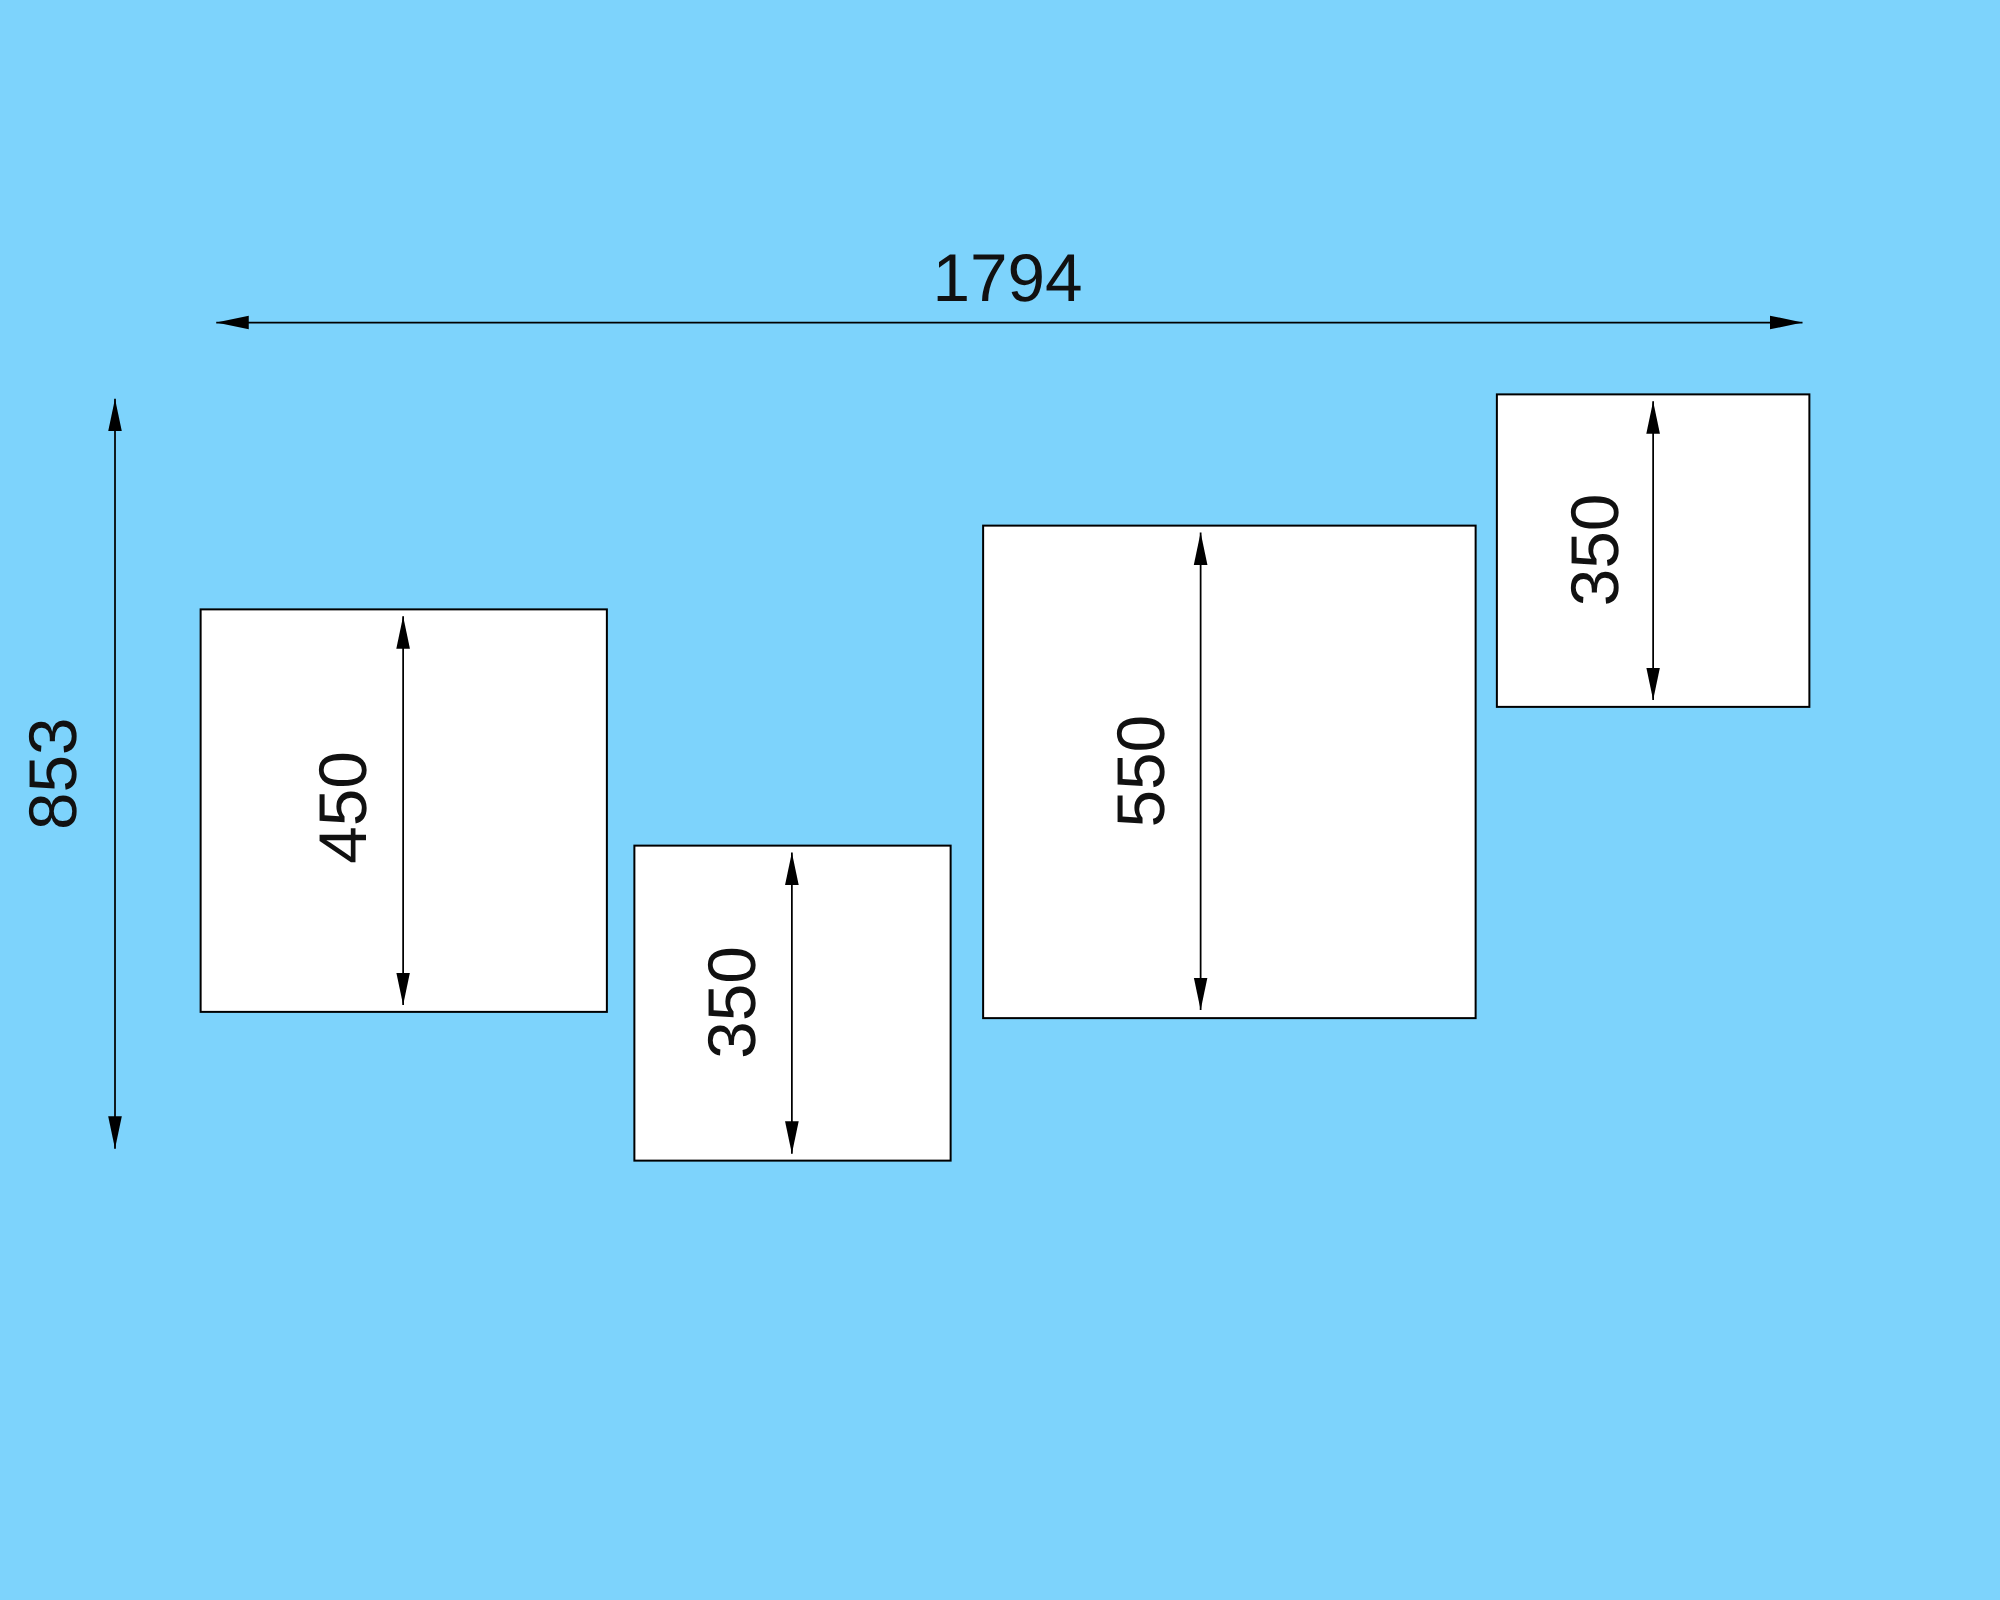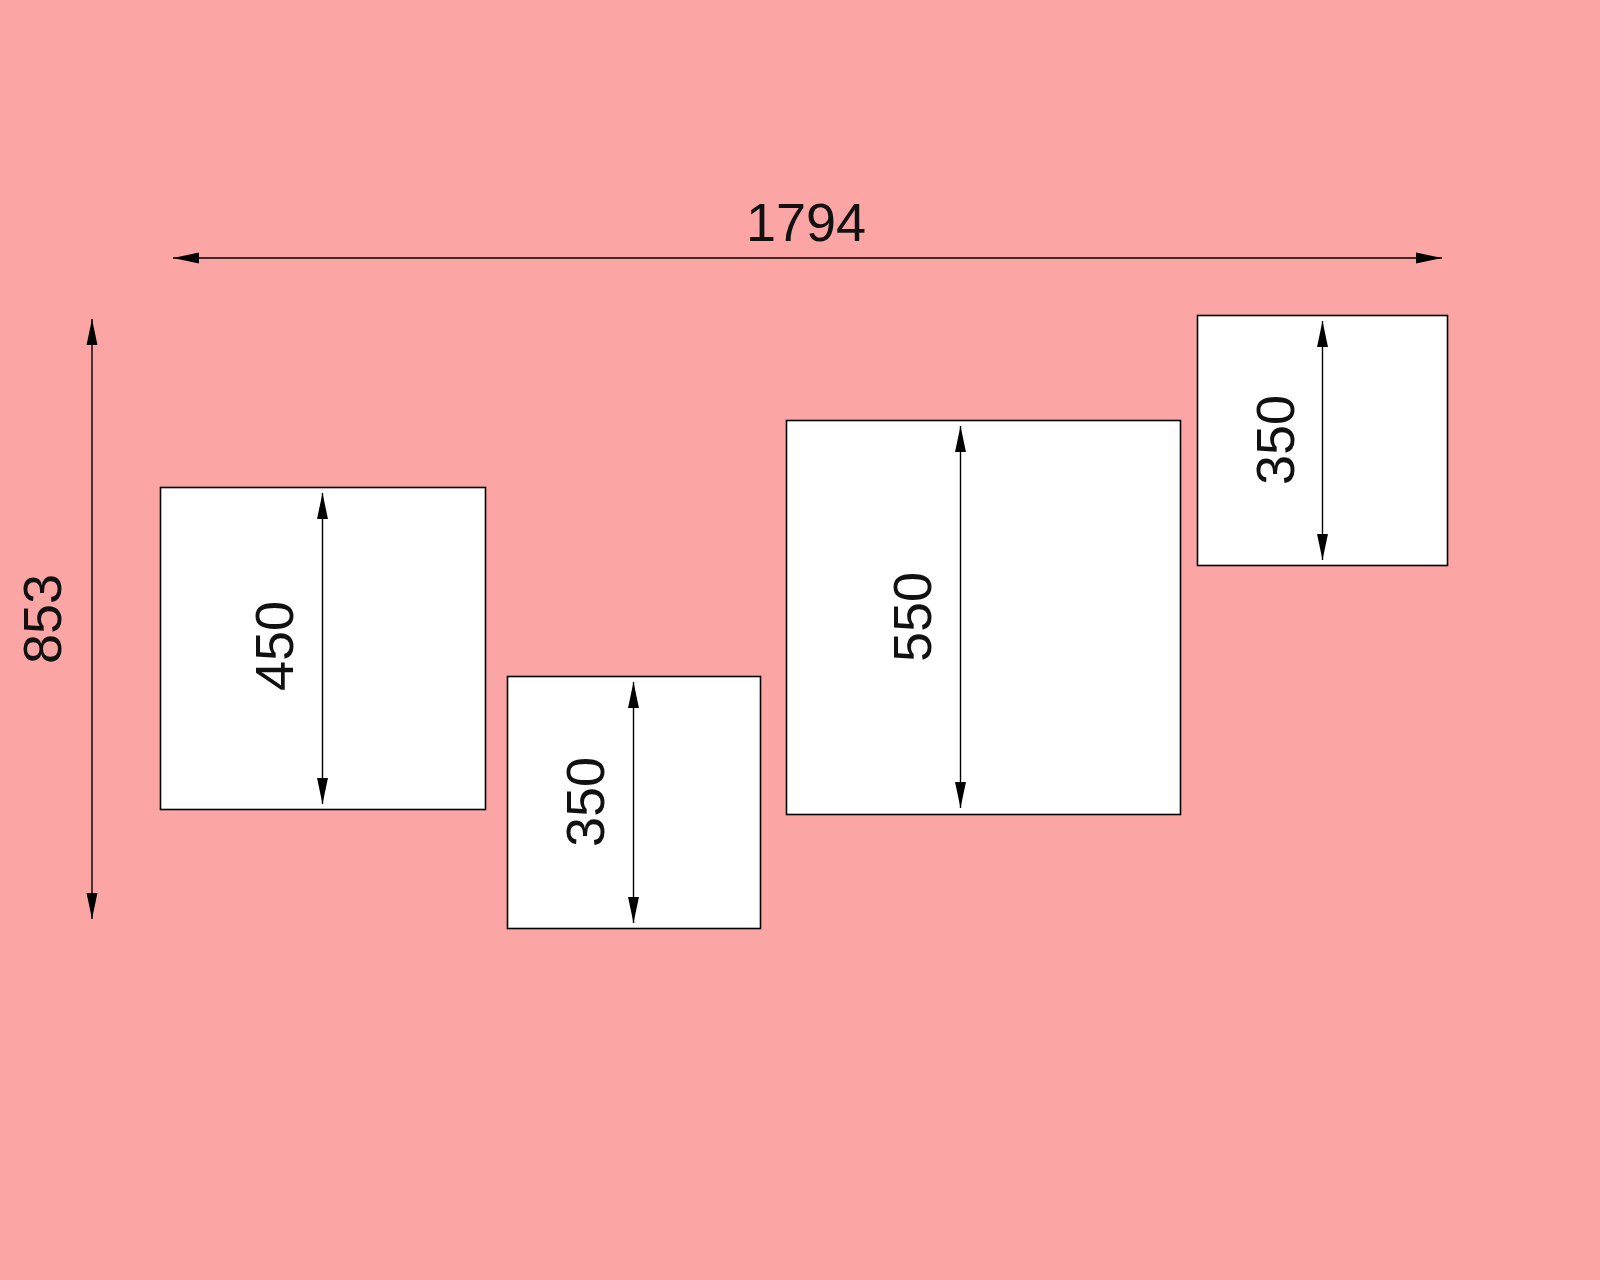--- a/index.html
+++ b/index.html
@@ -4,21 +4,21 @@
 <style>
   html, body {
     margin: 0;
     padding: 0;
     background: #ffffff;
   }
   .canvas {
     position: relative;
     width: 1600px;
     height: 1280px;
-    background: #fca5a5;
+    background: #7dd3fc;
     overflow: hidden;
   }
   svg { display: block; }
   .dim-line {
     stroke: #000000;
     stroke-width: 1.4;
     fill: none;
   }
   .box-rect {
     stroke: #000000;

